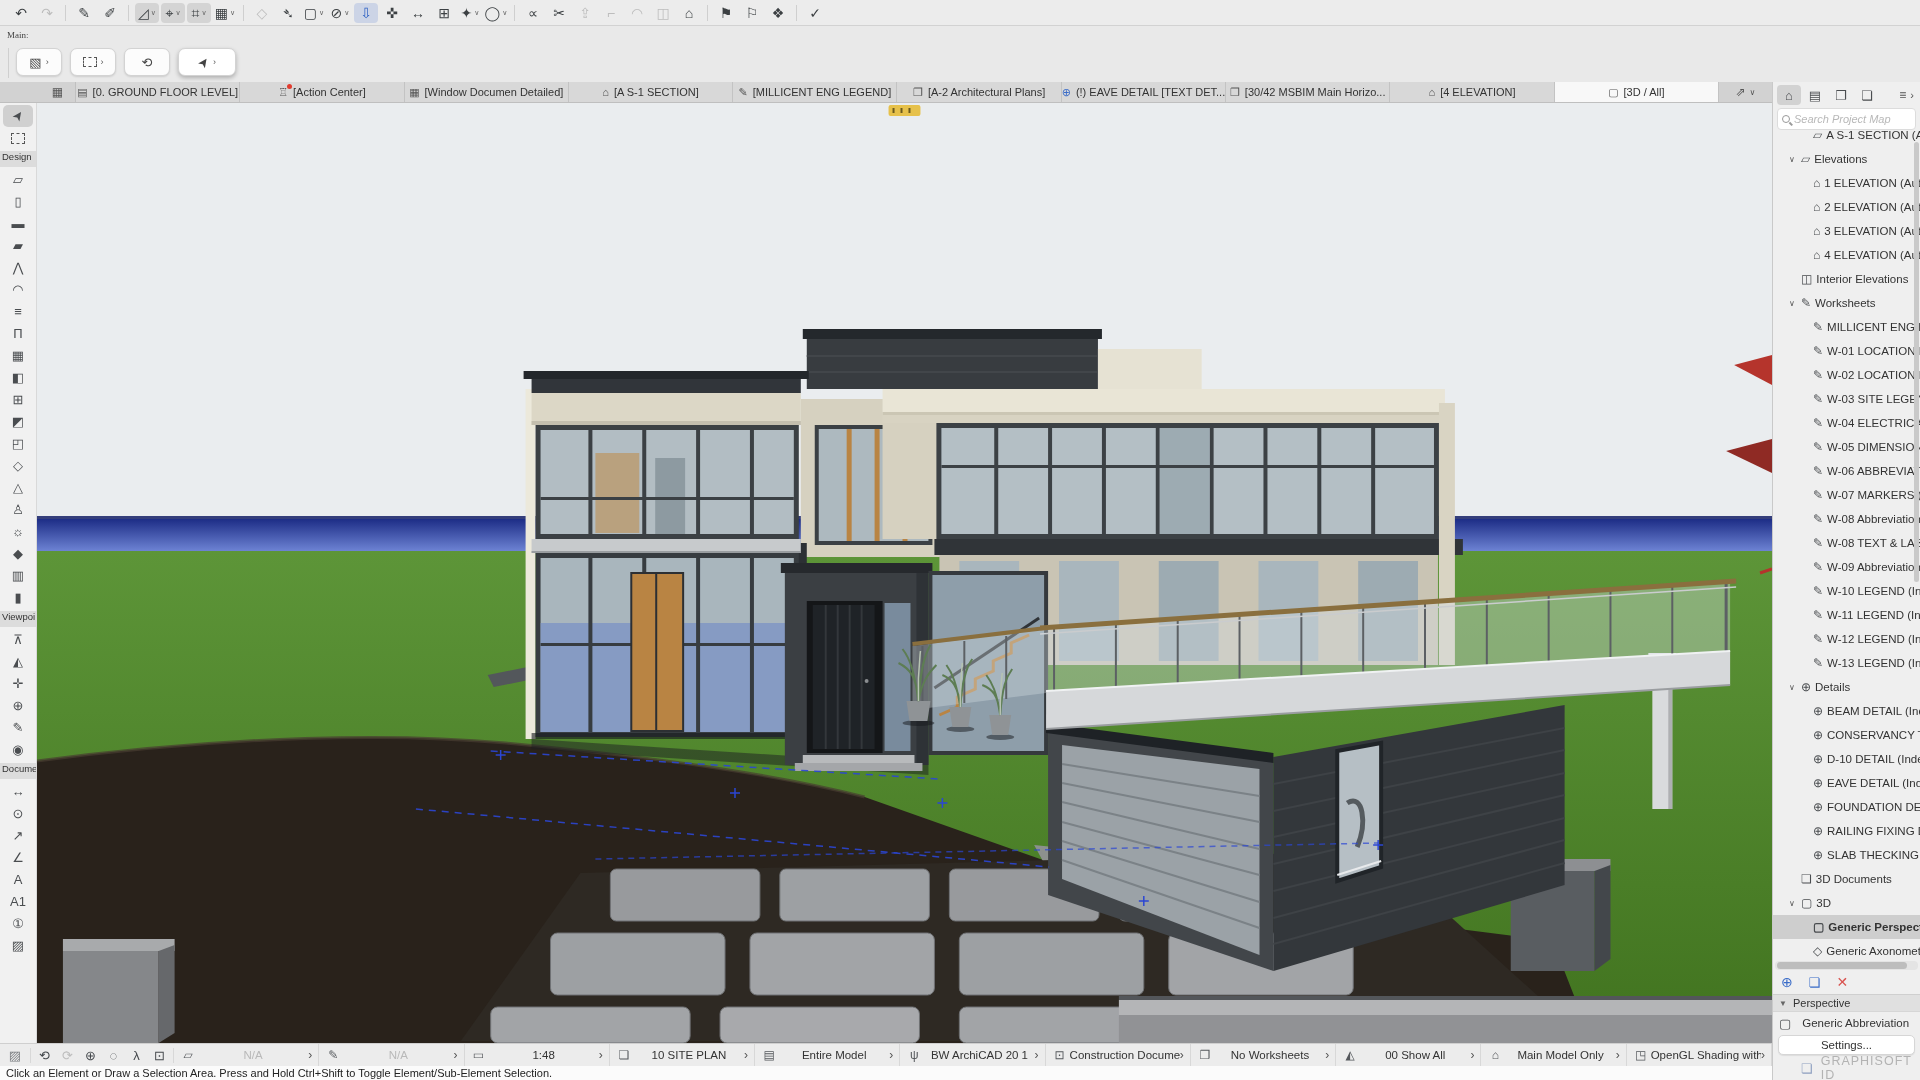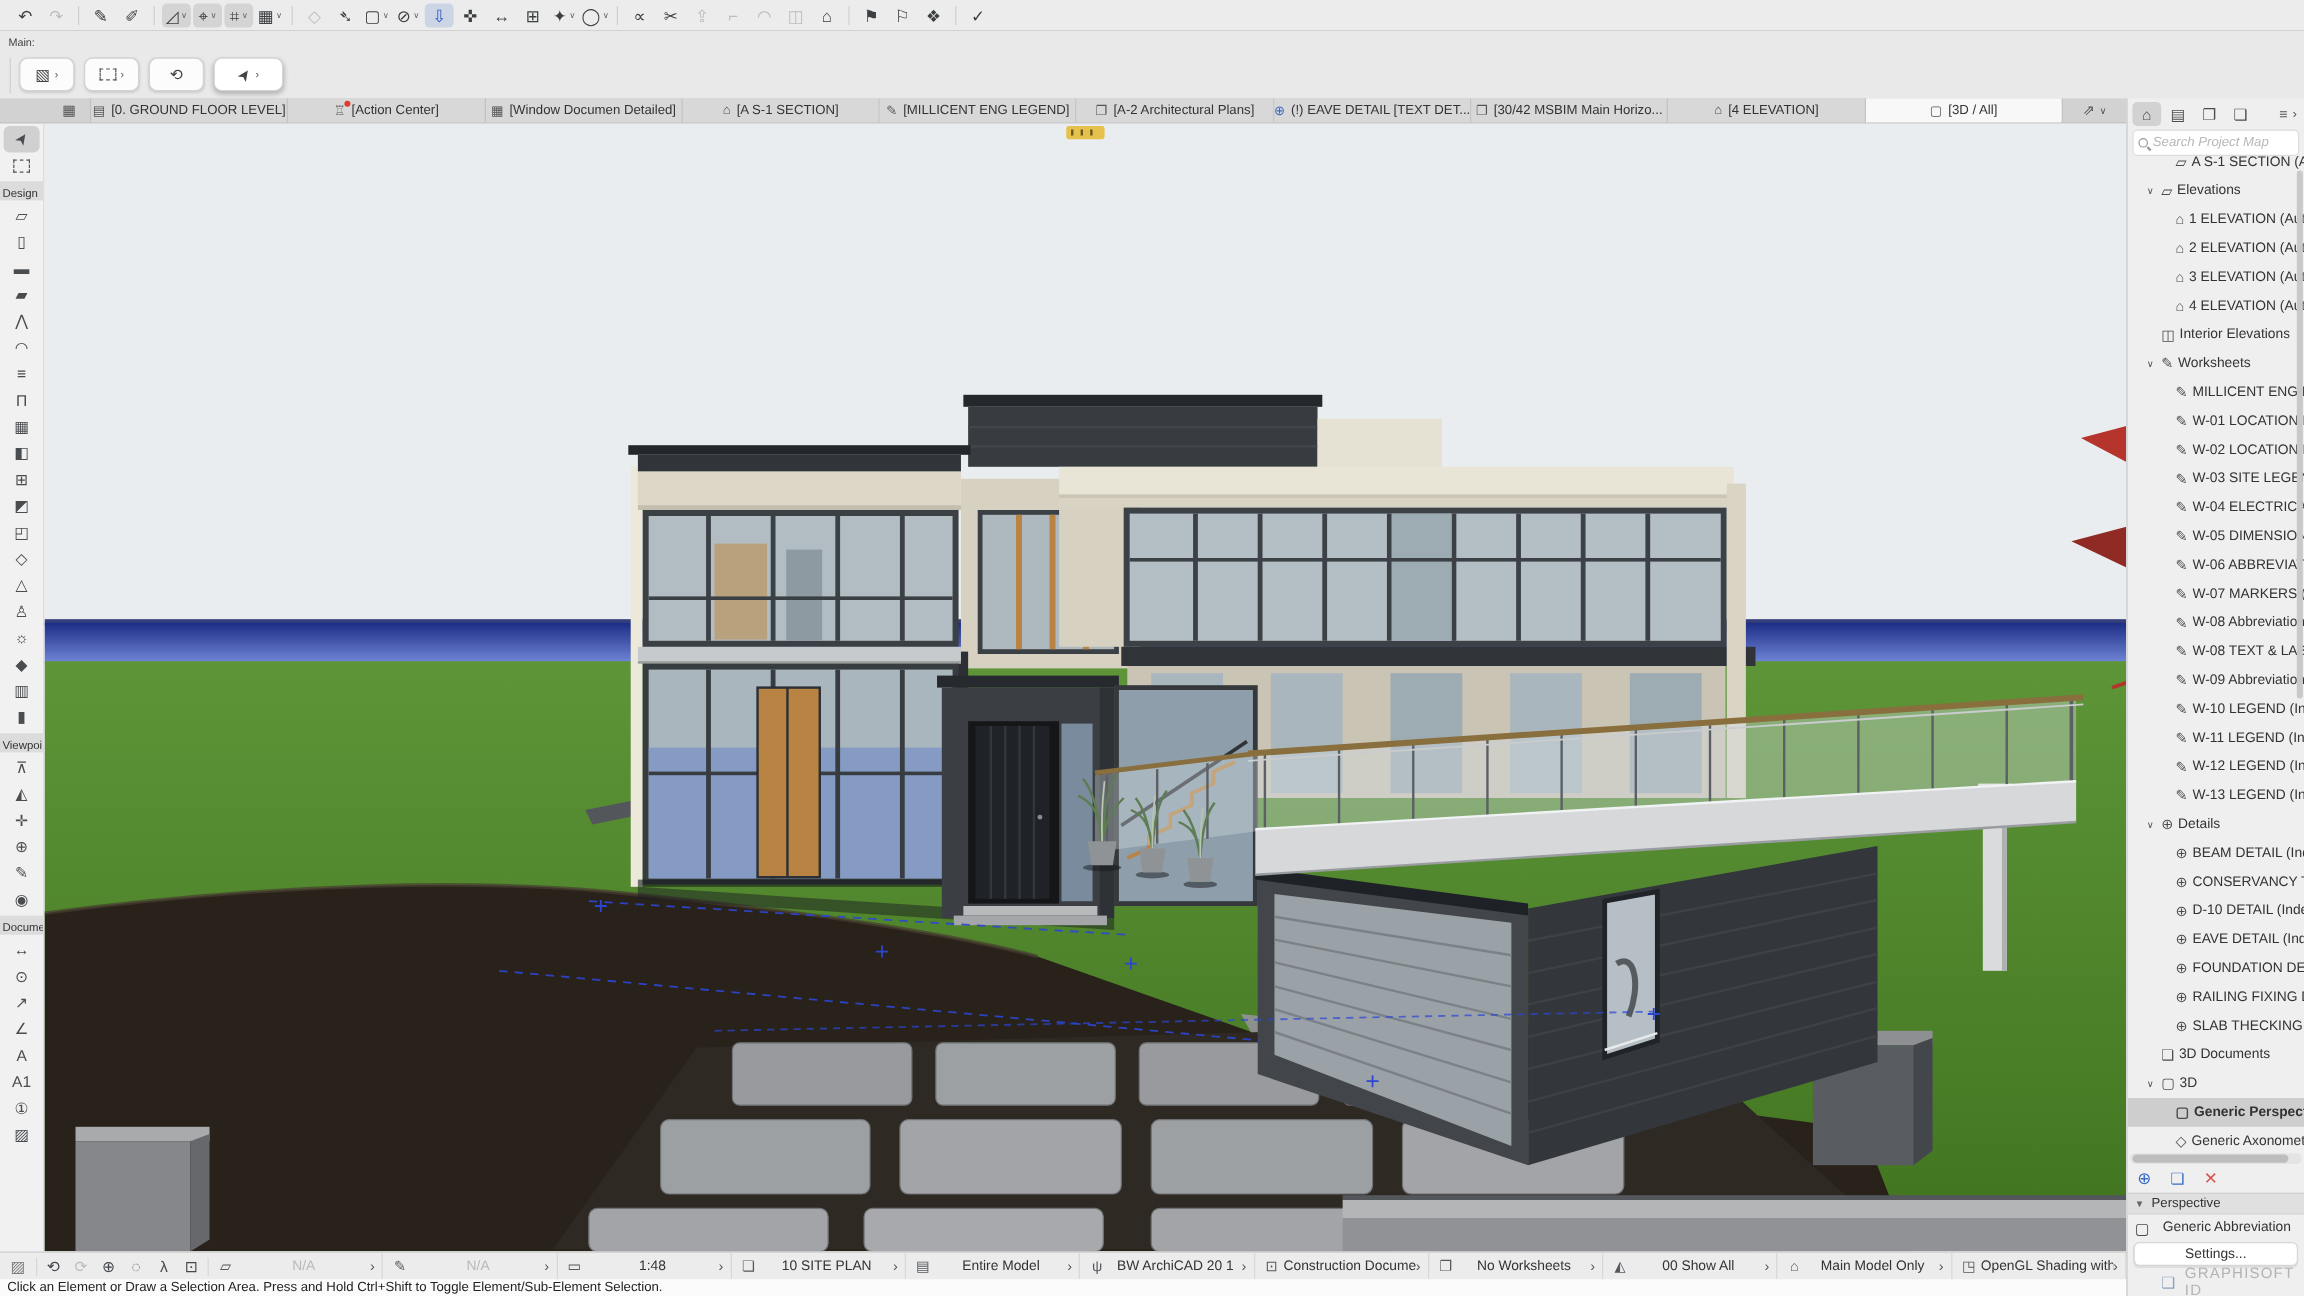--- a/index.html
+++ b/index.html
@@ -14,21 +14,21 @@
   .tbi .g { line-height:20px; }
   .tbi.pressed { background:#d4d4d4; }
   .tbi.accent { color:#2b5fc2; background:#ccd4e6; }
   .tbi.dim { color:#bdbdbd; }
   .tbi .dd { display:none; font-size:7px; color:#666; margin-left:2px; }
   .tbi .dd.show { display:inline; }
   .tbi.sep { width:1px; min-width:1px; height:16px; background:#cfcfcf; margin:0 5px; border-radius:0; }
 
   
   .subbar { position:absolute; left:0; top:26px; width:1920px; height:56px; background:#e9e9e9; }
-  .main-label { position:absolute; left:7px; top:4px; font-size:9px; color:#444; }
+  .main-label { position:absolute; left:7px; top:4px; font-size:9px; color:#444;font-family:Liberation Serif, serif; }
   .subbar .vline { position:absolute; left:8px; top:22px; width:1px; height:30px; background:#cfcfcf; }
   .toolrow { position:absolute; left:16px; top:22px; display:flex; gap:8px; }
   .trbtn { height:28px; min-width:46px; background:#fcfcfc; border:1px solid #d3d3d3; border-radius:7px;
     display:inline-flex; align-items:center; justify-content:center; padding:0 6px;
     box-shadow:0 1px 2px rgba(0,0,0,0.12); font-size:13px; color:#444; }
   .trbtn.active { background:#ffffff; box-shadow:0 2px 4px rgba(0,0,0,0.25); min-width:58px; }
   .trbtn .dd { display:none; font-size:9px; color:#555; margin-left:4px; }
   .trbtn .dd.show { display:inline; }
   .trbtn.rot .g { display:inline-block; transform:rotate(-55deg); }
   .trbtn.dash .g { width:14px; height:10px; border:1px dashed #555; font-size:0; }
@@ -52,21 +52,21 @@
   .tab-publish .dd { font-size:8px; }
 
   
   .lefttools { position:absolute; left:0; top:103px; width:37px; height:940px; background:#f1f1f1;
     border-right:1px solid #d9d9d9; display:flex; flex-direction:column; align-items:stretch; padding-top:2px; overflow:hidden; }
   .ltool { height:22px; display:flex; align-items:center; justify-content:center; color:#4a4d50; font-size:13px; }
   .ltool .g { line-height:20px; }
   .ltool.sel { background:#d0d0d0; border-radius:5px; margin:0 3px; }
   .ltool.rot .g { display:inline-block; transform:rotate(-55deg); }
   .ltool.dash .g { width:14px; height:11px; border:1px dashed #555; font-size:0; }
-  .lsec { height:16px; background:#dcdcdc; font-size:9.5px; color:#333; display:flex; align-items:flex-end;
+  .lsec { height:16px; background:#dcdcdc; font-size:9.5px; color:#333; display:flex; align-items:flex-start;
     padding-left:2px; white-space:nowrap; overflow:hidden; margin:2px 0; }
 
   
   .viewport { position:absolute; left:37px; top:103px; width:1735px; height:940px; overflow:hidden; background:#eaedef; }
   .viewport svg { display:block; width:100%; height:100%; }
 
   
   .statusbar { position:absolute; left:0; top:1043px; width:1772px; height:23px; background:#ececec;
     border-top:1px solid #cfcfcf; display:flex; align-items:center; font-size:11.5px; color:#333; }
   .sb-lead { width:30px; text-align:center; color:#7a7d80; font-size:13px; }

